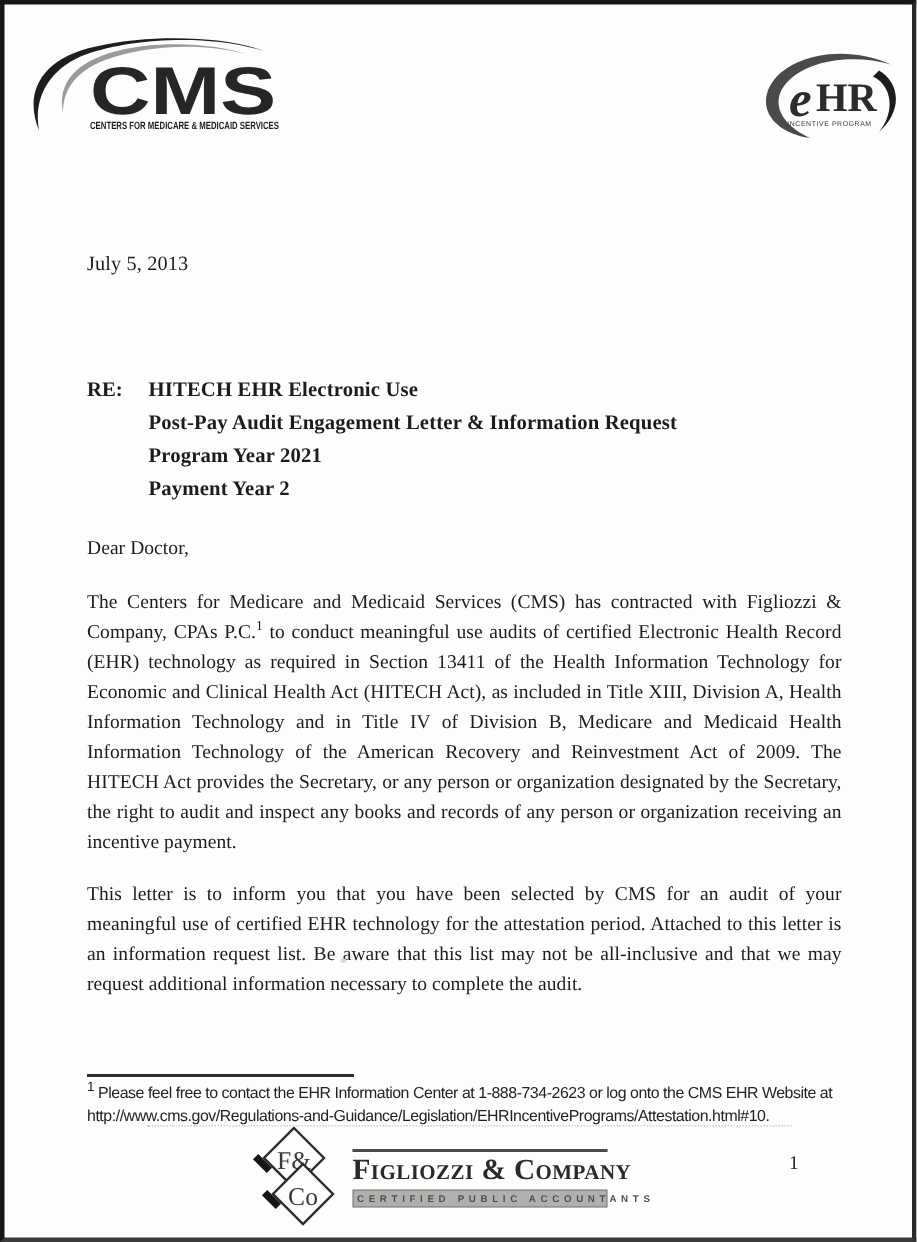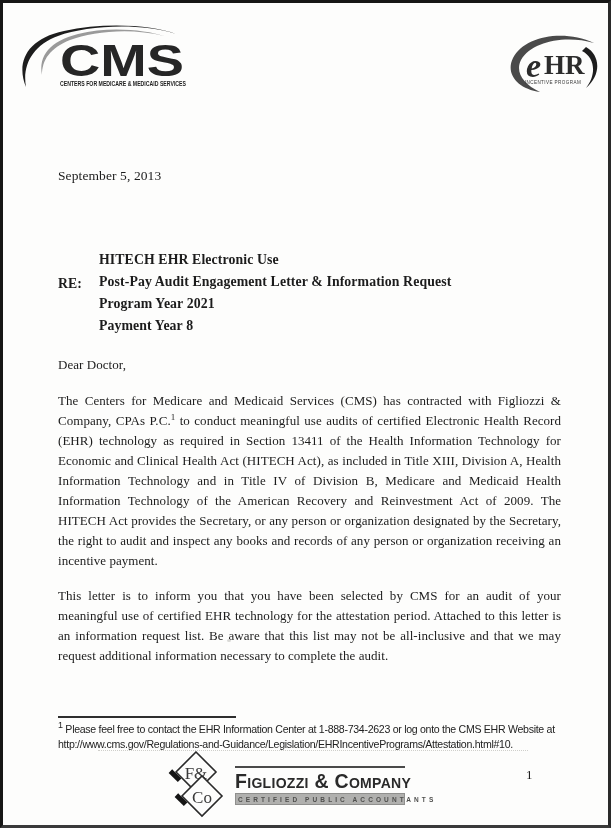--- a/index.html
+++ b/index.html
@@ -24,21 +24,21 @@
   
   .date-line {
     position: absolute; left: 55px; top: 165px;
     font-size: 13.5px; letter-spacing: .1px;
   }
 
   .re-block {
     position: absolute; left: 55px; top: 246px;
     display: flex; font-weight: bold; font-size: 13.8px;
   }
-  .re-label { width: 41px; line-height: 22px; margin-top: 24px; }
+  .re-label { width: 41px; line-height: 22px; }
   .re-lines div { line-height: 22px; letter-spacing: .1px; }
 
   .body-col {
     position: absolute; left: 55px; top: 352px; width: 503px;
     font-size: 13px; line-height: 20px; letter-spacing: .05px;
   }
   .salutation { margin-bottom: 16px; }
   .body-col p { text-align: justify; margin-bottom: 15px; }
   sup { font-size: 9px; vertical-align: super; line-height: 0; }
 
@@ -60,21 +60,21 @@
   
   .footer-artifact {
     position: absolute; left: 95px; top: 747px; width: 430px;
     border-top: 1px dotted #cfcfcb;
   }
   .fig-monogram { position: absolute; left: 160px; top: 748px; width: 70px; height: 70px; }
 
   .firm-block { position: absolute; left: 232px; top: 763px; width: 170px; }
   .firm-rule { height: 2px; background: #4a4a4a; margin-bottom: 2px; }
   .firm-name {
-    font-family: Liberation Sans, sans-serif;
+    font-family: Liberation Serif, serif;
     font-variant: small-caps; font-weight: bold;
     font-size: 19.5px; line-height: 22px; letter-spacing: .3px;
     color: #2a2a2a; white-space: nowrap;
   }
   .firm-tagline {
     margin-top: 1px; background: #b0b0ae; border: 1px solid #8f8f8d;
     color: #4f4f4d; font-family: "Liberation Sans", sans-serif;
     font-size: 6.5px; font-weight: bold; letter-spacing: 3.1px;
     text-align: center; padding: 2px 0 1px 2px; white-space: nowrap;
   }
@@ -97,29 +97,29 @@
   </svg>
 
   <svg class="ehr-logo" viewBox="0 0 94 62">
     <path d="M88,9 C58,-5 18,2 7,24 C-1,40 12,55 34,58 C17,50 9,38 15,26 C26,7 60,1 88,9 Z" fill="#4a4a4a"></path>
     <path d="M80,13 C94,21 96,40 80,54 C90,42 90,24 76,17 Z" fill="#1d1d1d"></path>
     <text x="20" y="43" font-family="Liberation Serif, serif" font-style="italic" font-weight="bold" font-size="34" fill="#2c2c2c">e</text>
     <text x="38" y="40" font-family="Liberation Serif, serif" font-weight="bold" font-size="27" fill="#2c2c2c">HR</text>
     <text x="47" y="50" text-anchor="middle" font-family="Liberation Sans, sans-serif" font-size="4.6" letter-spacing="0.4" fill="#3a3a3a">INCENTIVE PROGRAM</text>
   </svg>
 
-  <div class="date-line">September 5, 2013</div>
+  <div class="date-line">July 5, 2013</div>
 
   <div class="re-block">
     <div class="re-label">RE:</div>
     <div class="re-lines">
       <div>HITECH EHR Electronic Use</div>
       <div>Post-Pay Audit Engagement Letter &amp; Information Request</div>
       <div>Program Year 2021</div>
-      <div>Payment Year 8</div>
+      <div>Payment Year 2</div>
     </div>
   </div>
 
   <div class="body-col">
     <div class="salutation">Dear Doctor,</div>
     <p><span>The Centers for Medicare and Medicaid Services (CMS) has contracted with Figliozzi &amp; Company, CPAs P.C.</span><sup>1</sup><span> to conduct meaningful use audits of certified Electronic Health Record (EHR) technology as required in Section 13411 of the Health Information Technology for Economic and Clinical Health Act (HITECH Act), as included in Title XIII, Division A, Health Information Technology and in Title IV of Division B, Medicare and Medicaid Health Information Technology of the American Recovery and Reinvestment Act of 2009.  The HITECH Act provides the Secretary, or any person or organization designated by the Secretary, the right to audit and inspect any books and records of any person or organization receiving an incentive payment.</span></p>
     <p>This letter is to inform you that you have been selected by CMS for an audit of your meaningful use of certified EHR technology for the attestation period.  Attached to this letter is an information request list.  Be aware that this list may not be all-inclusive and that we may request additional information necessary to complete the audit.</p>
   </div>
 
   <div class="speck" style="left:224px; top:636px; width:4px; height:3px;"></div>

